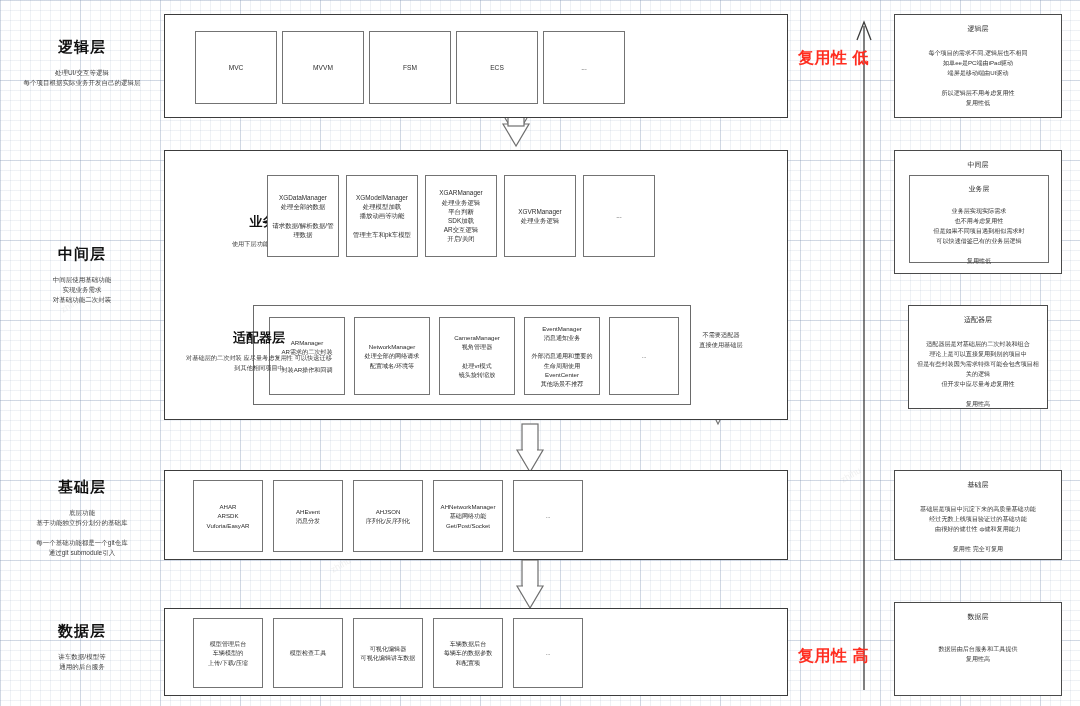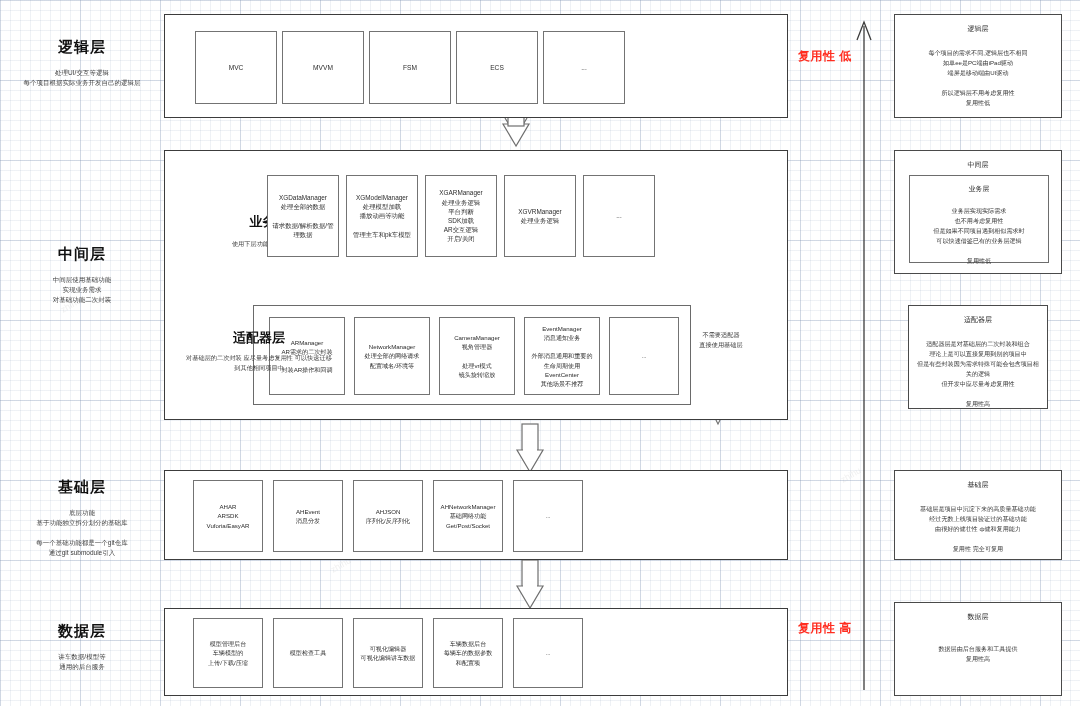--- a/index.html
+++ b/index.html
@@ -55,21 +55,21 @@
   }
   .rpanel .rt{font-size:7px;color:#222;}
   .rpanel .rb{font-size:6.1px;line-height:10px;color:#333;white-space:pre-line;margin-top:14px;}
   .subpanel{
     position:absolute;background:#fff;border:1px solid #6d6d6d;box-sizing:border-box;
     text-align:center;padding-top:8px;
   }
   .subpanel .rt{font-size:6.8px;color:#222;}
   .subpanel .rb{font-size:6.1px;line-height:10px;color:#333;white-space:pre-line;margin-top:12px;}
   
-  .redlab{position:absolute;color:#ff2d20;font-size:12px;font-weight:bold;letter-spacing:.5px;}
+  .redlab{position:absolute;color:#ff2d20;font-size:16px;font-weight:bold;letter-spacing:.5px;}
   
   .note{position:absolute;font-size:6.2px;line-height:10px;color:#333;text-align:center;white-space:pre-line;}
   svg.overlay{position:absolute;left:0;top:0;width:1080px;height:706px;pointer-events:none;}
   
   .wm{position:absolute;color:rgba(140,140,140,.13);font-size:9px;transform:rotate(-30deg);white-space:nowrap;}
 </style>
 </head>
 <body>
 
 <div id="canvas"></div>
@@ -266,21 +266,21 @@
     <div class="ct">车辆数据后台
 每辆车的数据参数
 和配置项</div>
   </div>
   <div class="card" style="left:348px;top:9px;width:70px;height:70px;">
     <div class="ct">...</div>
   </div>
 </div>
 
 <div class="redlab" style="left:798px;top:48px;">复用性 低</div>
-<div class="redlab" style="left:798px;top:620px;">复用性 高</div>
+<div class="redlab" style="left:798px;top:646px;">复用性 高</div>
 
 <div class="rpanel" style="left:894px;top:14px;width:168px;height:104px;">
   <div class="rt">逻辑层</div>
   <div class="rb">每个项目的需求不同,逻辑层也不相同
 如单ее是PC端由iPad驱动
 端屏是移动端由UI驱动
 
 所以逻辑层不用考虑复用性
 复用性低</div>
 </div>

